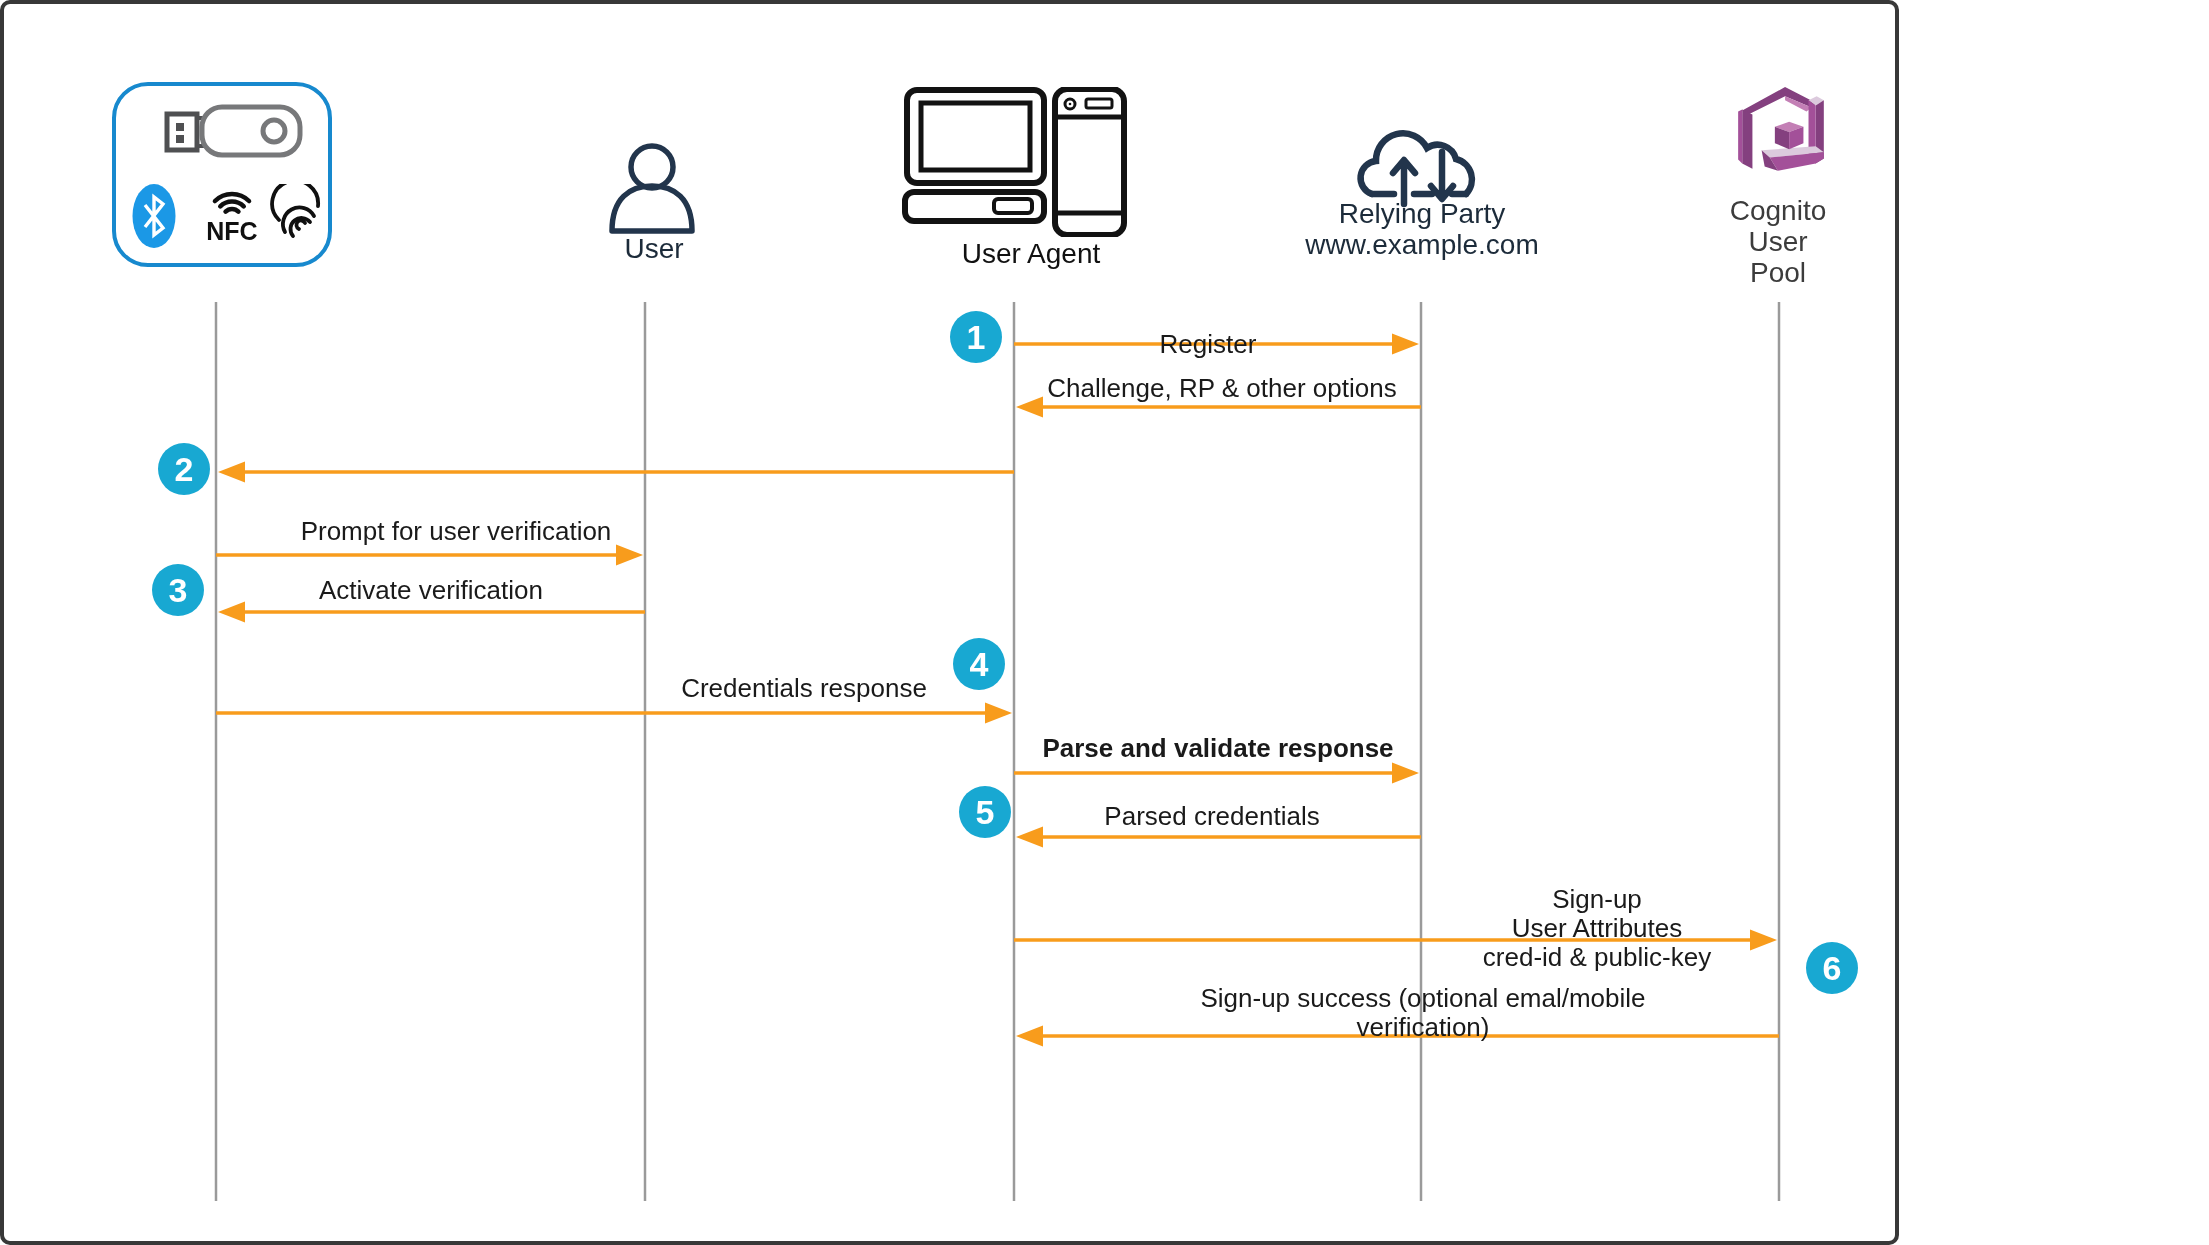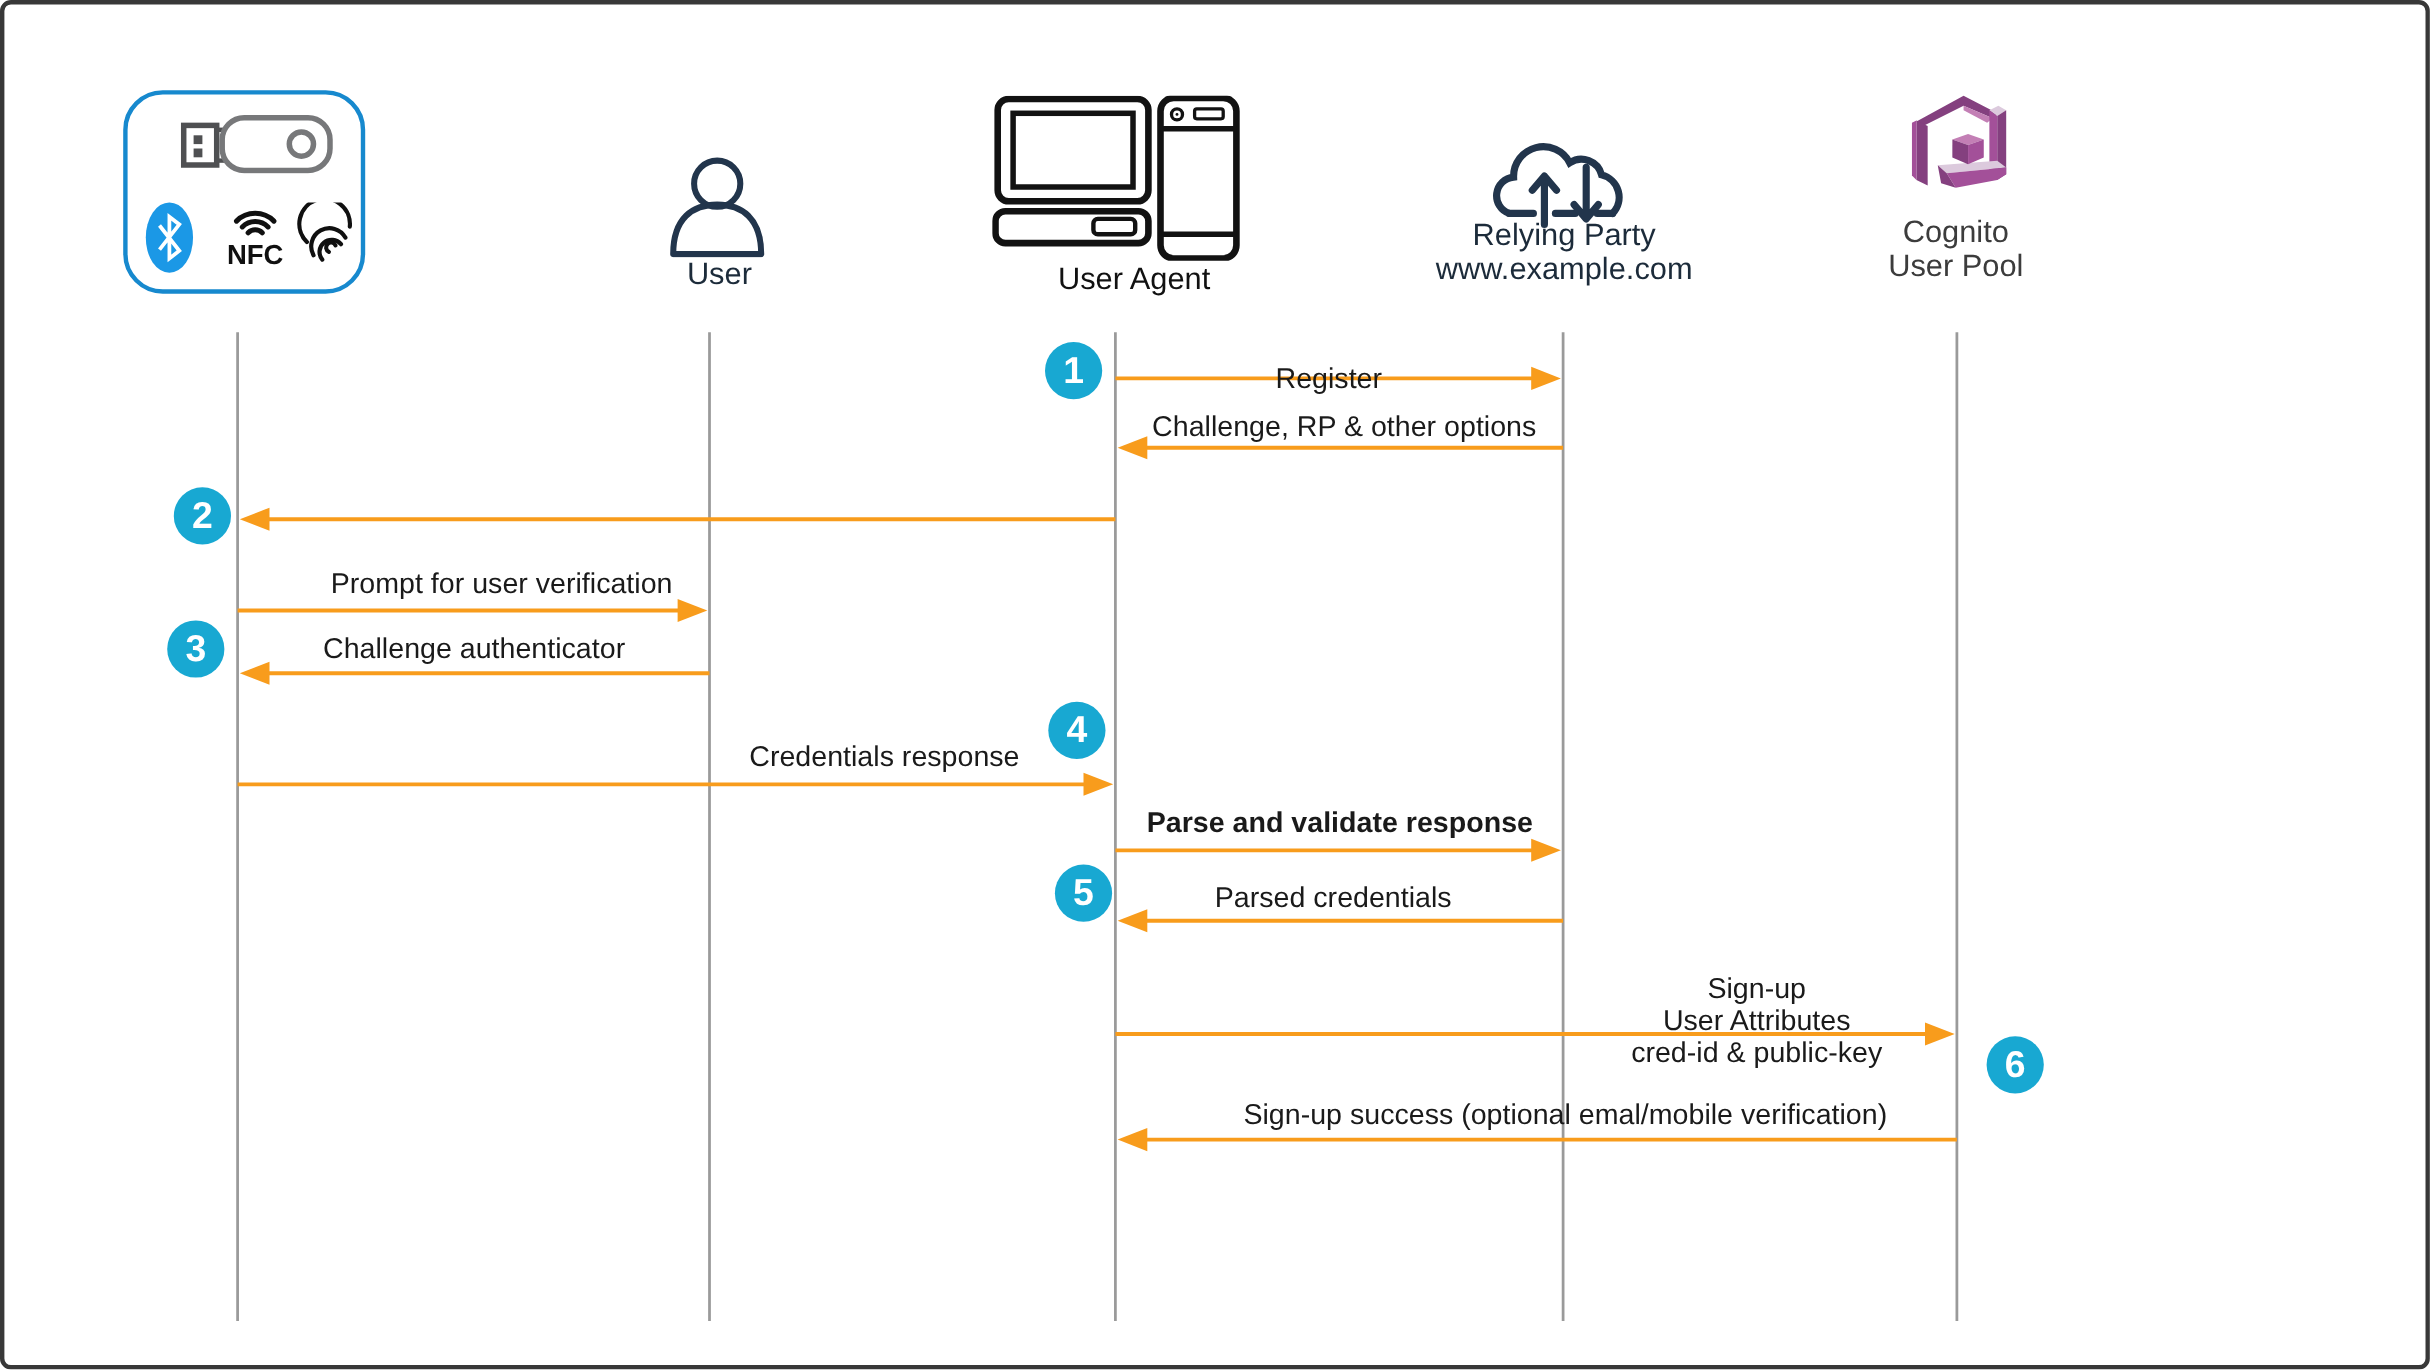--- a/index.html
+++ b/index.html
@@ -2,21 +2,21 @@
 <html style="--arrow: #F89C1C; --badge: #18A8D2; --lifeline: #9A9A9A; --text: #1A1A1A; --box-border: #1789CE; --frame: #383838;"><head>
 <meta charset="utf-8">
 <style>
   :root{
     --arrow:#F89C1C; --badge:#18A8D2; --lifeline:#9A9A9A; --text:#1A1A1A;
     --navy:#22354C; --device:#121212; --box-border:#1789CE; --bluetooth:#1B98E6;
     --key:#58595B; --frame:#383838;
   }
   html,body{margin:0;padding:0;background:#fff;}
   .canvas{
-    position:relative; width:2209px; height:1245px; box-sizing:border-box;
+    position:relative; width:1899px; height:1245px; box-sizing:border-box;
     background:#ffffff; border:4px solid var(--frame); border-radius:10px; overflow:hidden;
     font-family:"Liberation Sans", sans-serif;
   }
   #diagram-svg{position:absolute; left:0; top:0; width:2209px; height:1245px;}
   .msg-label{
     position:absolute; transform:translate(-50%,-50%);
     font-size:26px; line-height:29px; color:var(--text);
     white-space:pre-line; text-align:center;
   }
   .badge{
@@ -164,21 +164,21 @@
     <polygon points="57,46 71,41 71,57 57,63" fill="#A35099"></polygon>
   </svg>
   <div class="actor-label gray" style="left:1774px;top:191px">
     <div>Cognito</div>
     <div>User Pool</div>
   </div>
 
   <div class="msg-label" style="left: 1204px; top: 314px; margin-top: 26px;">Register</div>
   <div class="msg-label" style="left: 1218px; top: 384px; text-align: center;">Challenge, RP &amp; other options</div>
   <div class="msg-label" style="left: 452px; top: 527px;">Prompt for user verification</div>
-  <div class="msg-label" style="left: 427px; top: 586px;">Challenge authenticator</div>
+  <div class="msg-label" style="left: 427px; top: 586px;">Activate verification</div>
   <div class="msg-label" style="left: 800px; top: 684px;">Credentials response</div>
   <div class="msg-label" style="left: 1214px; top: 744px; font-weight: bold;">Parse and validate response</div>
   <div class="msg-label" style="left: 1208px; top: 812px;">Parsed credentials</div>
   <div class="msg-label" style="left: 1593px; top: 884px; margin-top: 40px;">Sign-up
 User Attributes
 cred-id &amp; public-key</div>
   <div class="msg-label" style="left: 1419px; top: 1009px;">Sign-up success (optional emal/mobile verification)</div>
 
   <div class="badge" style="left: 972px; top: 333px;">1</div>
   <div class="badge" style="left: 180px; top: 465px;">2</div>

